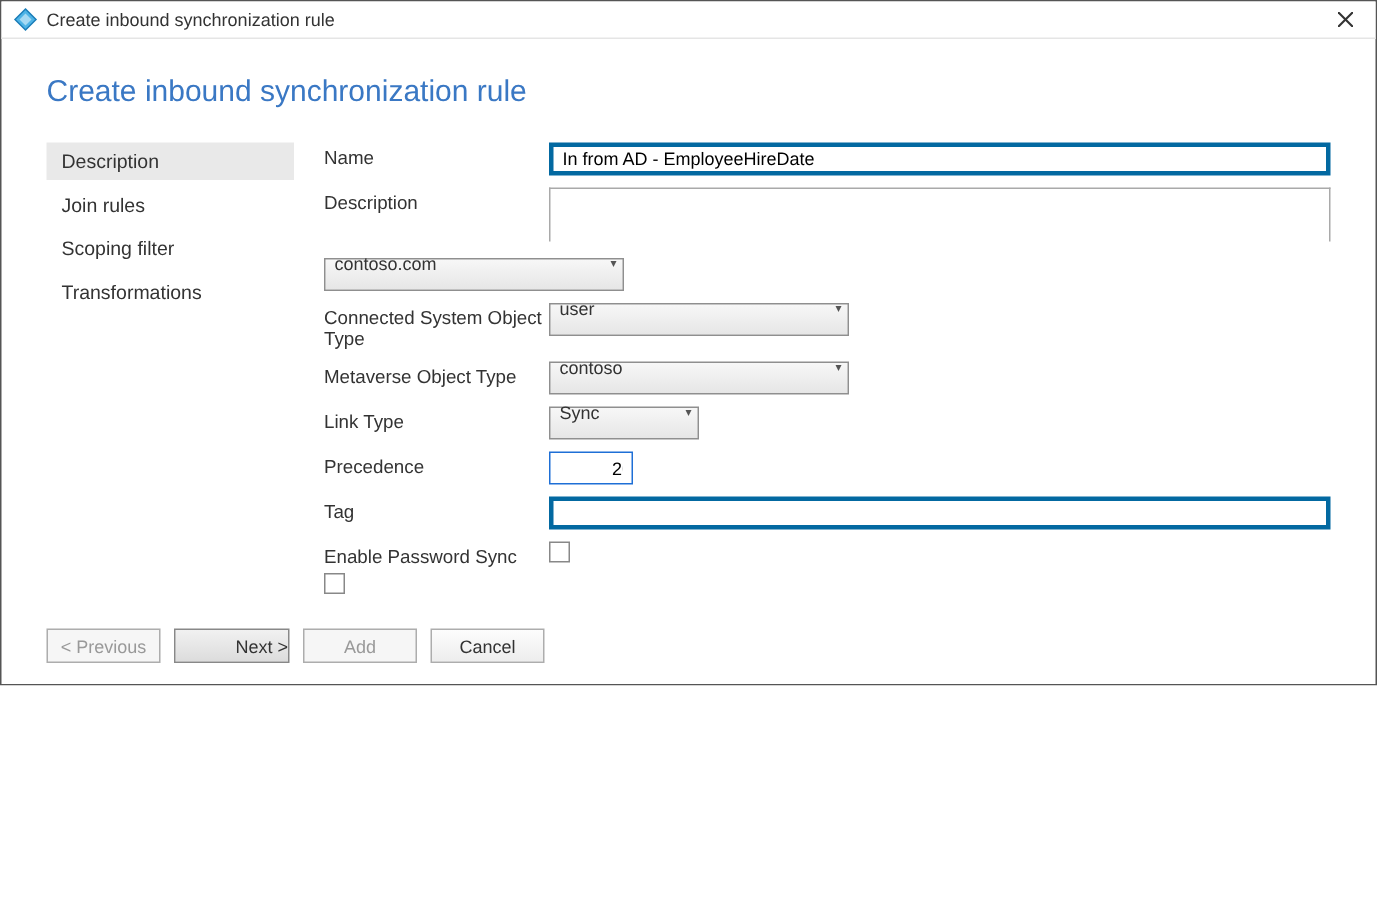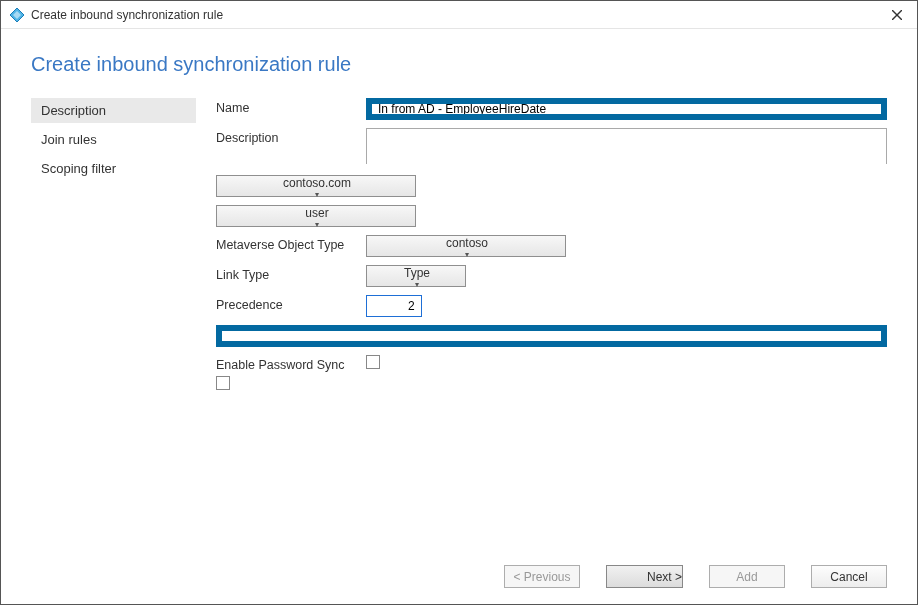--- a/index.html
+++ b/index.html
@@ -8,21 +8,21 @@
       padding: 0;
     }
     body {
       font-family: "Segoe UI", Tahoma, Geneva, Verdana, sans-serif;
       font-size: 12px;
       color: #333;
       background: #fff;
     }
     .window {
       width: 918px;
-      height: 605px;
+      height: 457px;
       border: 1px solid #555;
       position: relative;
       display: flex;
       flex-direction: column;
       background: #fff;
     }
     .titlebar {
       height: 28px;
       display: flex;
       align-items: center;
@@ -96,21 +96,21 @@
       font-size: 12.5px;
       color: #333;
       padding-top: 3px;
     }
     .form-field {
       flex: 1;
     }
     .text-input {
       width: 100%;
       height: 22px;
-      border: 6px solid #0369a1;
+      border: 3px solid #0369a1;
       padding: 2px 6px;
       font-size: 12px;
       font-family: inherit;
       outline: none;
     }
     .text-input.short {
       width: 56px;
       padding-left: 41px;
     }
     .text-input.focused {
@@ -131,41 +131,40 @@
       height: 22px;
       border: 1px solid #8f8f8f;
       background: linear-gradient(#f7f7f7, #e6e6e6);
       display: flex;
       align-items: center;
       justify-content: space-between;
       padding: 0 4px 15px 6px;
       font-size: 12px;
       color: #333;
       cursor: pointer;
-      flex-direction: column;
     }
     .dropdown.w200 { width: 200px; }
     .dropdown.w100 { width: 100px; }
     .dropdown .arrow {
       font-size: 8px;
       color: #555;
     }
     .checkbox {
       width: 14px;
       height: 14px;
       border: 1px solid #888;
       background: #fff;
       display: inline-block;
       cursor: pointer;
     }
     .footer {
       display: flex;
-      justify-content: flex-end;
+      justify-content: flex-start;
       padding-top: 12px;
-      gap: 26px;
+      gap: 9px;
     }
     .btn {
       min-width: 76px;
       height: 23px;
       border: 1px solid #adadad;
       background: linear-gradient(#fdfdfd,#ededed);
       font-size: 12px;
       color: #333;
       cursor: pointer;
       font-family: inherit;
@@ -204,20 +203,21 @@
   </div>
 
   <div class="content">
     <div class="page-title">Create inbound synchronization rule</div>
 
     <div class="body-row">
       <div class="sidebar">
         <div class="sidebar-item active">Description</div>
         <div class="sidebar-item">Join rules</div>
         <div class="sidebar-item">Scoping filter</div>
+        <div class="sidebar-item">Transformations</div>
       </div>
 
       <div class="form">
 
         <div class="form-row">
           <div class="form-label">Name</div>
           <div class="form-field">
             <input class="text-input" type="text" value="In from AD - EmployeeHireDate" style="">
           </div>
         </div>
@@ -232,20 +232,21 @@
         <div class="form-row">
           <div class="form-field">
             <div class="dropdown w200">
               <span>contoso.com</span>
               <span class="arrow">▾</span>
             </div>
           </div>
         </div>
 
         <div class="form-row">
+          <div class="form-label">Connected System Object Type</div>
           <div class="form-field">
             <div class="dropdown w200">
               <span>user</span>
               <span class="arrow">▾</span>
             </div>
           </div>
         </div>
 
         <div class="form-row">
           <div class="form-label">Metaverse Object Type</div>
@@ -254,34 +255,35 @@
               <span>contoso</span>
               <span class="arrow">▾</span>
             </div>
           </div>
         </div>
 
         <div class="form-row">
           <div class="form-label">Link Type</div>
           <div class="form-field">
             <div class="dropdown w100">
-              <span>Type</span>
+              <span>Sync</span>
               <span class="arrow">▾</span>
             </div>
           </div>
         </div>
 
         <div class="form-row">
           <div class="form-label">Precedence</div>
           <div class="form-field">
             <input class="text-input short focused" type="text" value="20" style="">
           </div>
         </div>
 
         <div class="form-row">
+          <div class="form-label">Tag</div>
           <div class="form-field">
             <input class="text-input" type="text" value="" style="">
           </div>
         </div>
 
         <div class="form-row">
           <div class="form-label">Enable Password Sync</div>
           <div class="form-field">
             <span class="checkbox"></span>
           </div>

